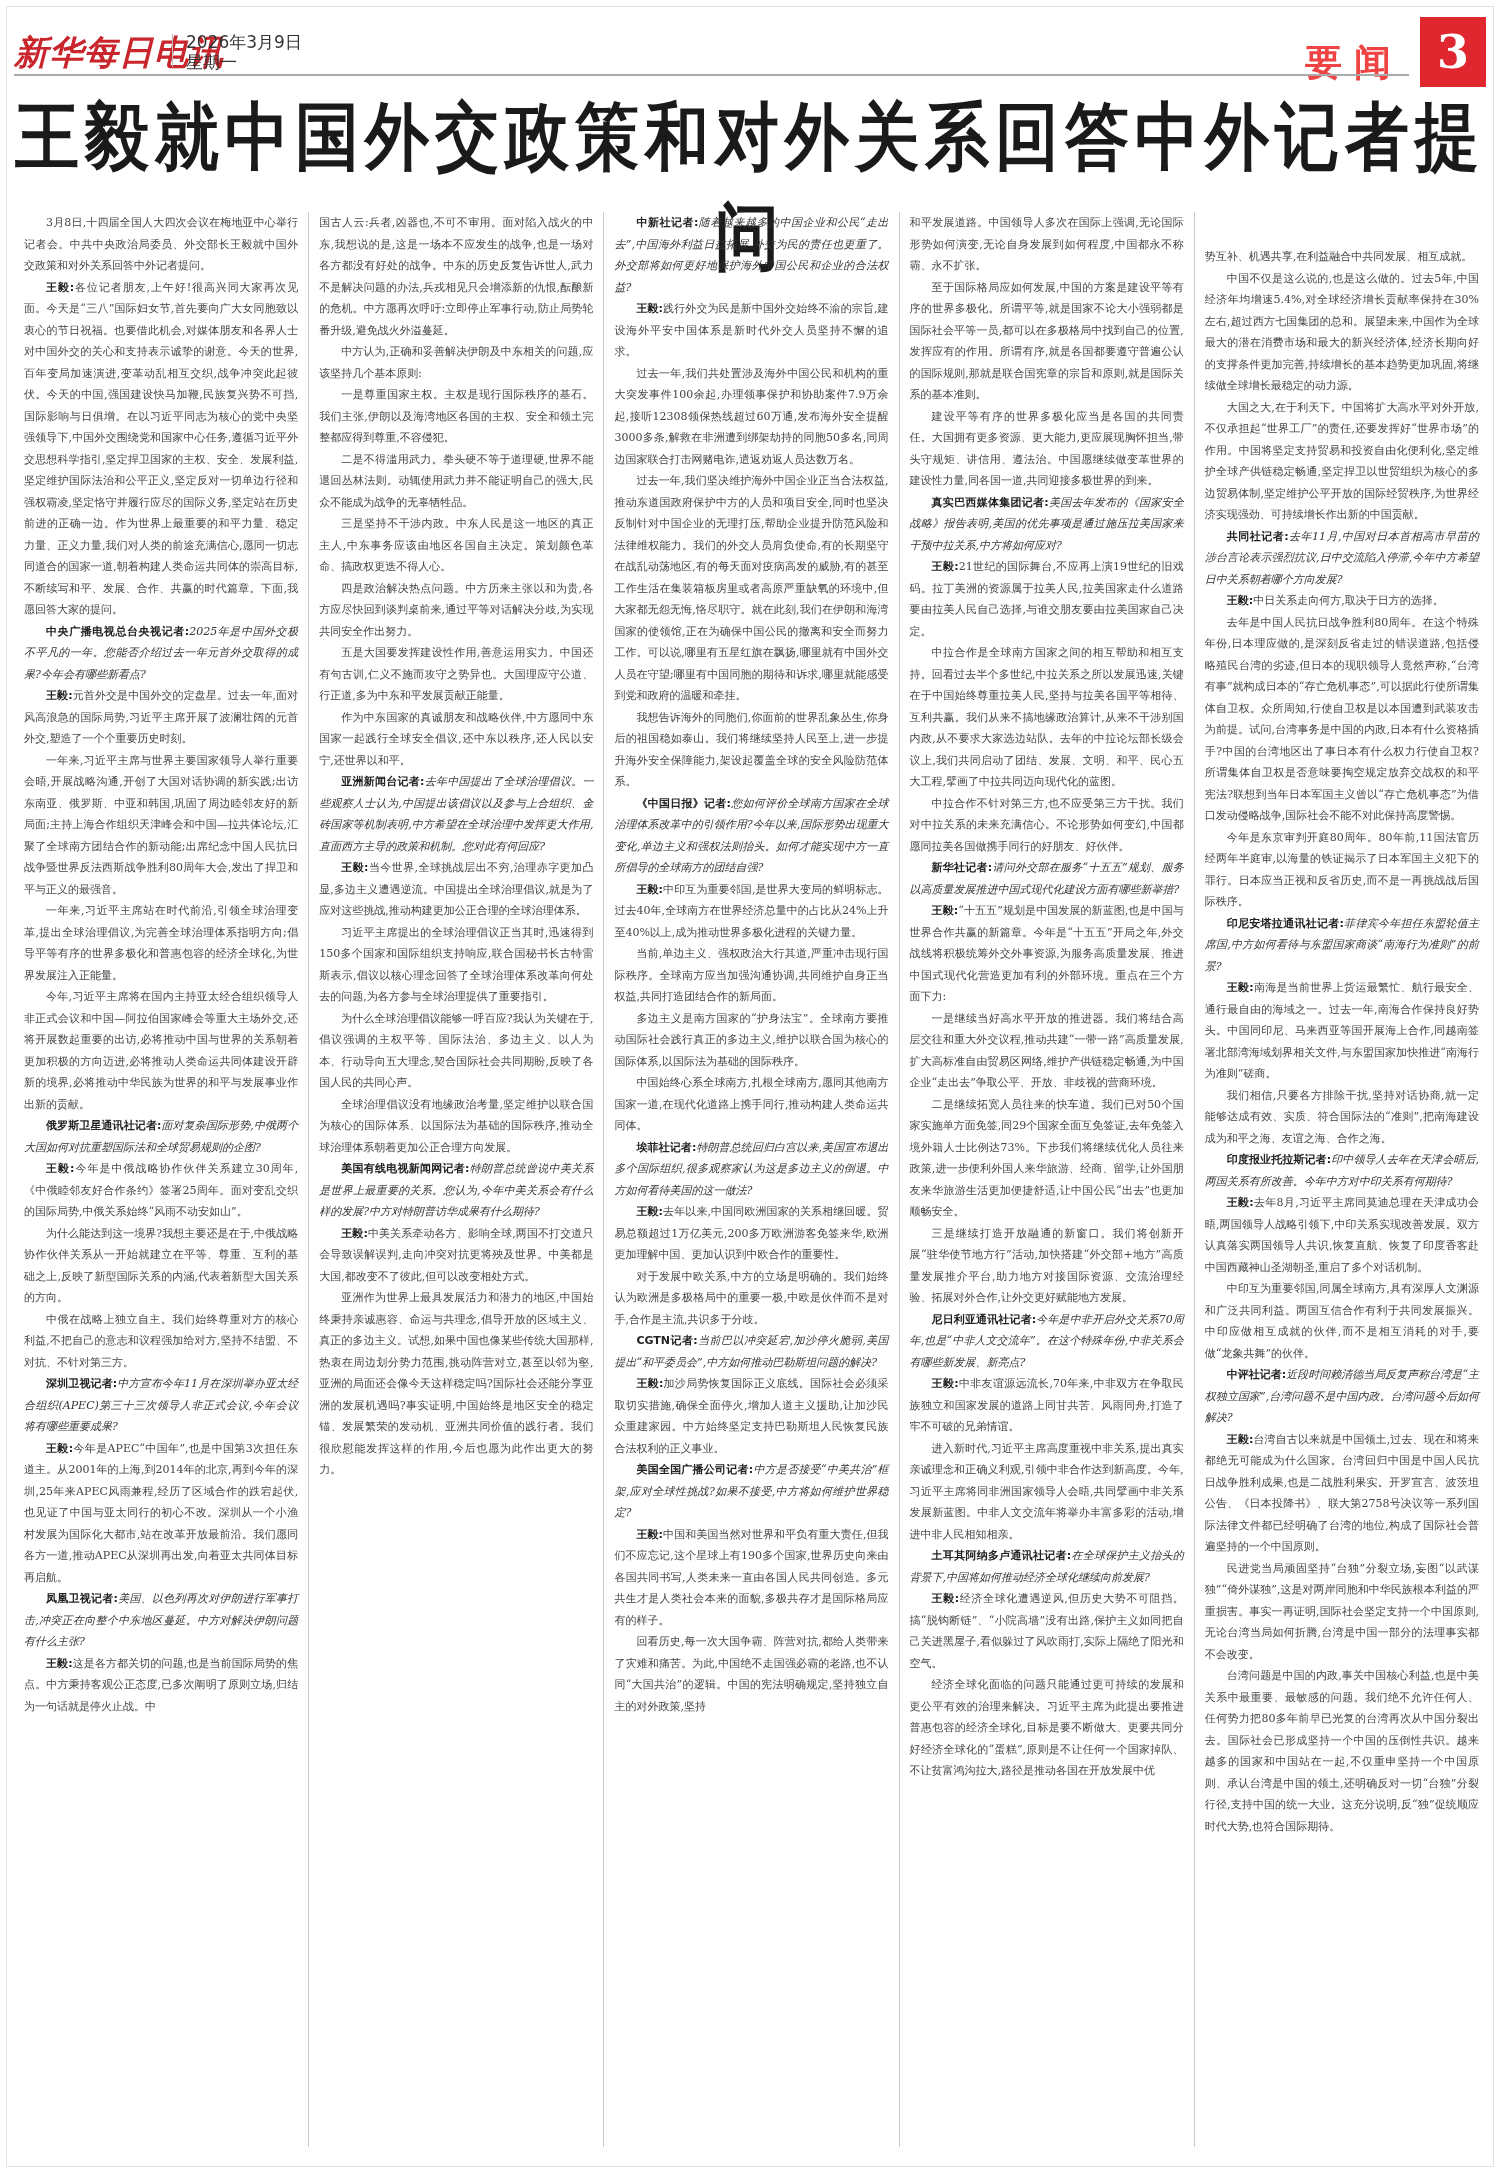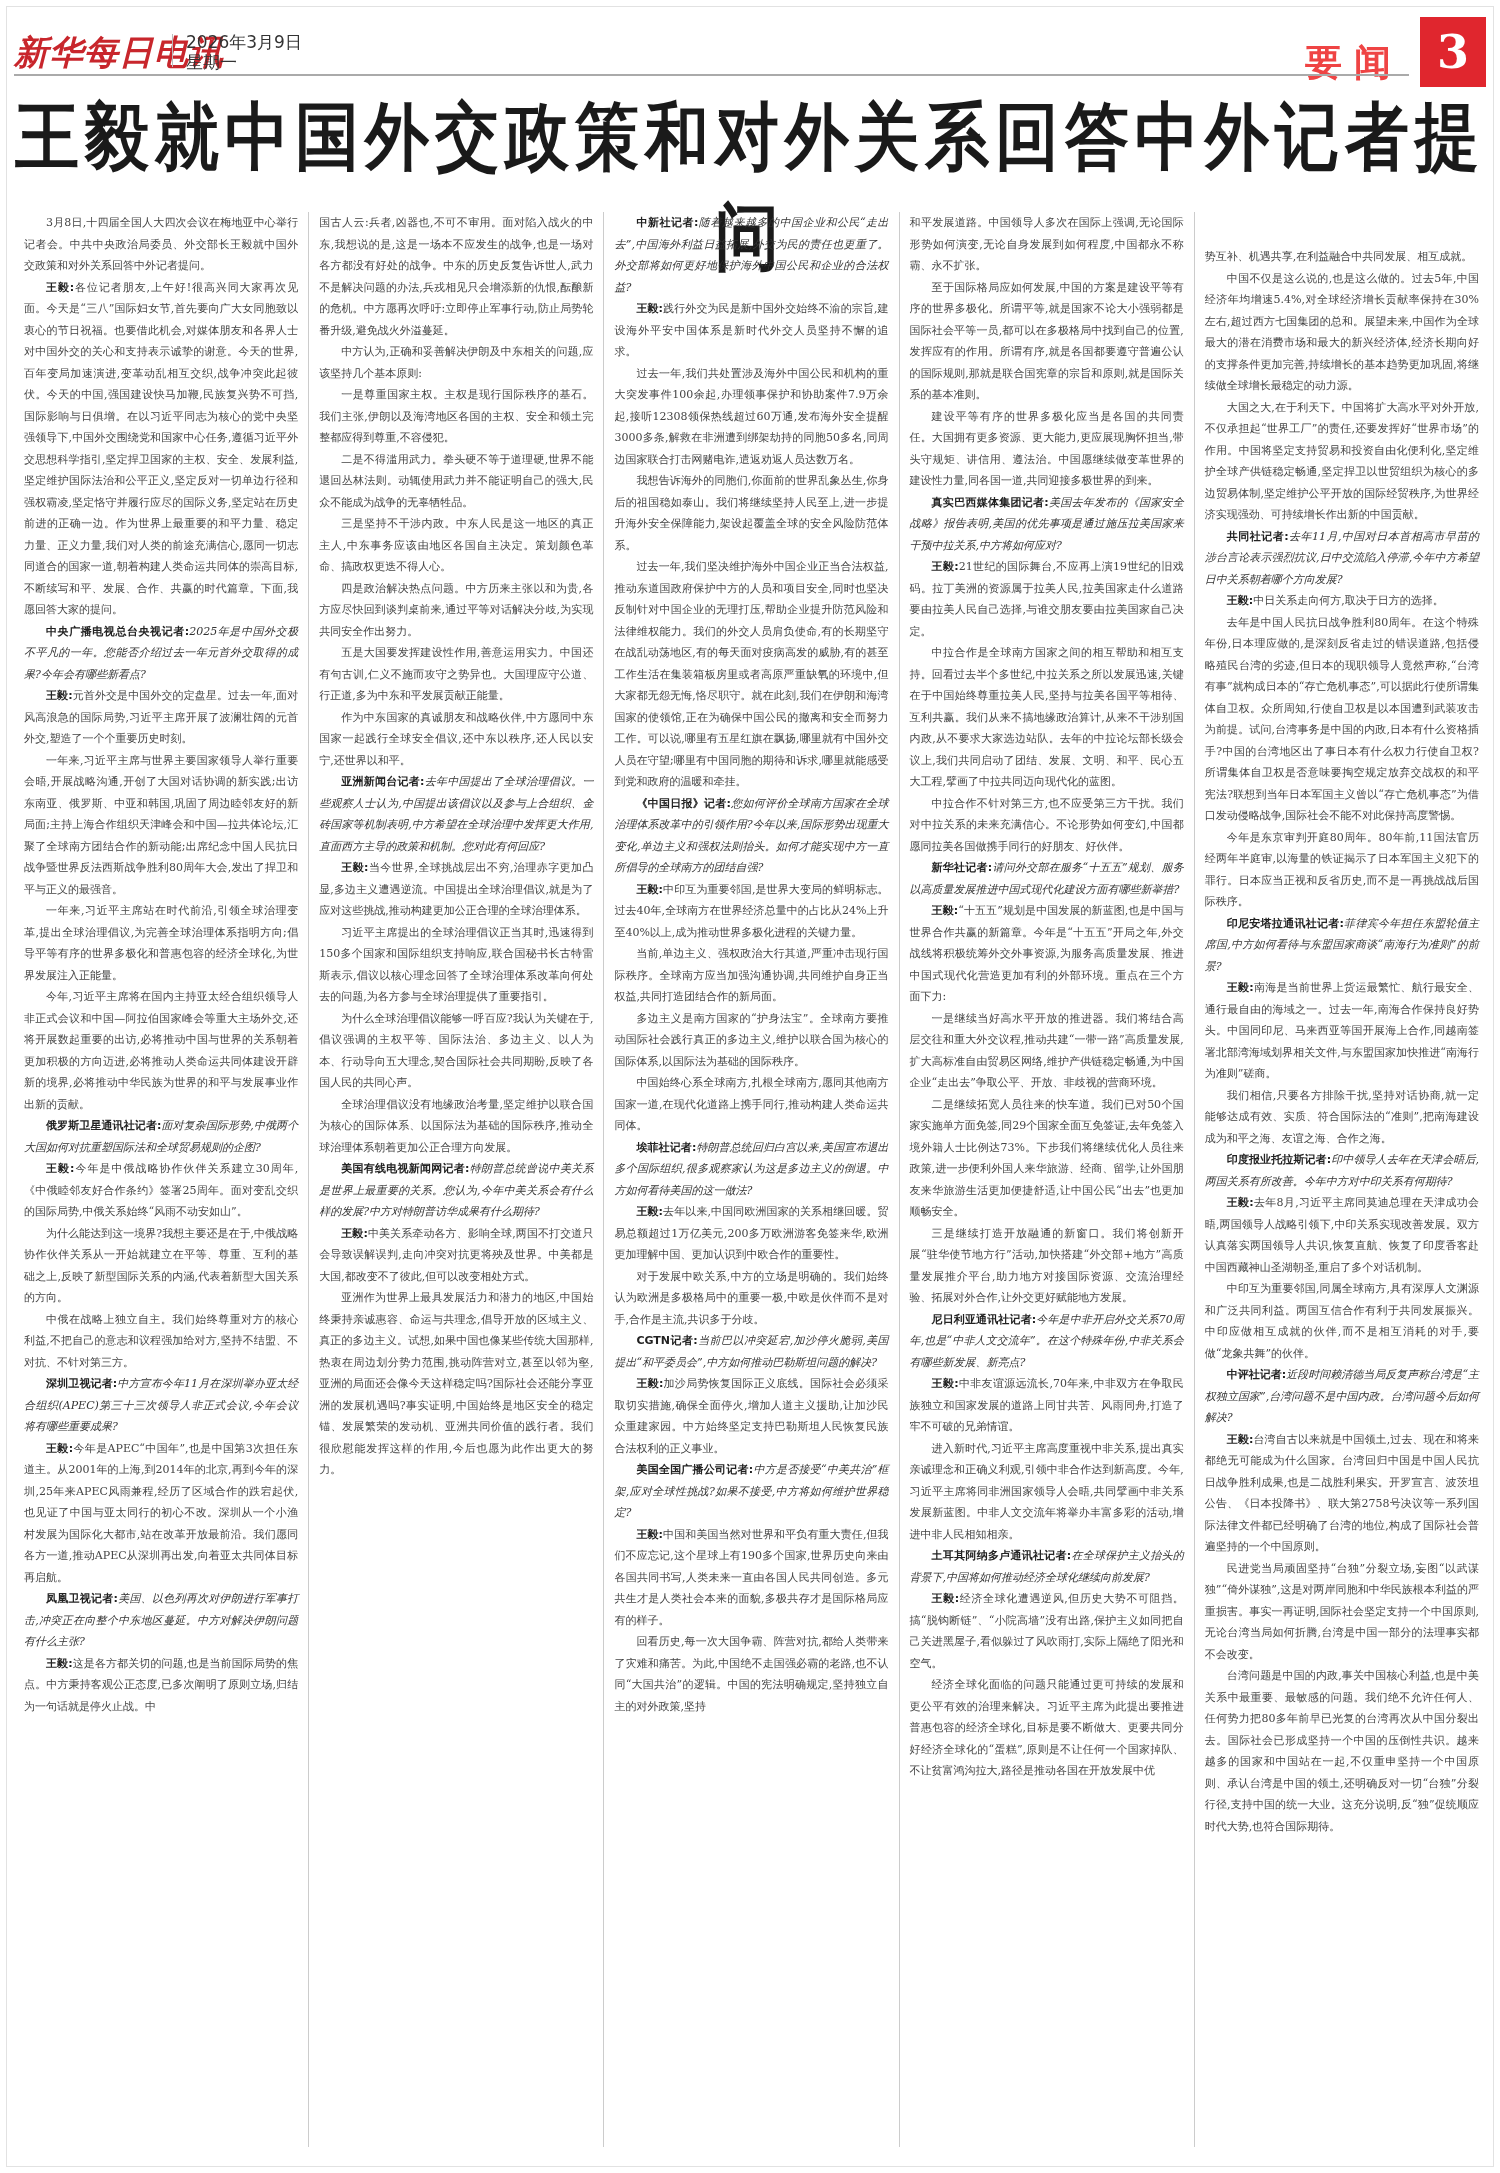--- a/index.html
+++ b/index.html
@@ -84,22 +84,22 @@
       <p><span>为什么全球治理倡议能够一呼百应?我认为关键在于,倡议强调的主权平等、国际法治、多边主义、以人为本、行动导向五大理念,契合国际社会共同期盼,反映了各国人民的共同心声。</span></p>
       <p><span>全球治理倡议没有地缘政治考量,坚定维护以联合国为核心的国际体系、以国际法为基础的国际秩序,推动全球治理体系朝着更加公正合理方向发展。</span></p>
       <p><span class="speaker">美国有线电视新闻网记者:</span><span class="question">特朗普总统曾说中美关系是世界上最重要的关系。您认为,今年中美关系会有什么样的发展?中方对特朗普访华成果有什么期待?</span></p>
       <p><span class="speaker">王毅:</span><span>中美关系牵动各方、影响全球,两国不打交道只会导致误解误判,走向冲突对抗更将殃及世界。中美都是大国,都改变不了彼此,但可以改变相处方式。</span></p>
       <p><span>亚洲作为世界上最具发展活力和潜力的地区,中国始终秉持亲诚惠容、命运与共理念,倡导开放的区域主义、真正的多边主义。试想,如果中国也像某些传统大国那样,热衷在周边划分势力范围,挑动阵营对立,甚至以邻为壑,亚洲的局面还会像今天这样稳定吗?国际社会还能分享亚洲的发展机遇吗?事实证明,中国始终是地区安全的稳定锚、发展繁荣的发动机、亚洲共同价值的践行者。我们很欣慰能发挥这样的作用,今后也愿为此作出更大的努力。</span></p>
     </div>
   <div class="col">
       <p><span class="speaker">中新社记者:</span><span class="question">随着越来越多的中国企业和公民“走出去”,中国海外利益日益拓展,外交为民的责任也更重了。外交部将如何更好地保护海外中国公民和企业的合法权益?</span></p>
       <p><span class="speaker">王毅:</span><span>践行外交为民是新中国外交始终不渝的宗旨,建设海外平安中国体系是新时代外交人员坚持不懈的追求。</span></p>
       <p><span>过去一年,我们共处置涉及海外中国公民和机构的重大突发事件100余起,办理领事保护和协助案件7.9万余起,接听12308领保热线超过60万通,发布海外安全提醒3000多条,解救在非洲遭到绑架劫持的同胞50多名,同周边国家联合打击网赌电诈,遣返劝返人员达数万名。</span></p>
+      <p><span>过去一年,我们坚决维护海外中国企业正当合法权益,推动东道国政府保护中方的人员和项目安全,同时也坚决反制针对中国企业的无理打压,帮助企业提升防范风险和法律维权能力。我们的外交人员肩负使命,有的长期坚守在战乱动荡地区,有的每天面对疫病高发的威胁,有的甚至工作生活在集装箱板房里或者高原严重缺氧的环境中,但大家都无怨无悔,恪尽职守。就在此刻,我们在伊朗和海湾国家的使领馆,正在为确保中国公民的撤离和安全而努力工作。可以说,哪里有五星红旗在飘扬,哪里就有中国外交人员在守望;哪里有中国同胞的期待和诉求,哪里就能感受到党和政府的温暖和牵挂。</span></p>
       <p><span>我想告诉海外的同胞们,你面前的世界乱象丛生,你身后的祖国稳如泰山。我们将继续坚持人民至上,进一步提升海外安全保障能力,架设起覆盖全球的安全风险防范体系。</span></p>
-      <p><span>过去一年,我们坚决维护海外中国企业正当合法权益,推动东道国政府保护中方的人员和项目安全,同时也坚决反制针对中国企业的无理打压,帮助企业提升防范风险和法律维权能力。我们的外交人员肩负使命,有的长期坚守在战乱动荡地区,有的每天面对疫病高发的威胁,有的甚至工作生活在集装箱板房里或者高原严重缺氧的环境中,但大家都无怨无悔,恪尽职守。就在此刻,我们在伊朗和海湾国家的使领馆,正在为确保中国公民的撤离和安全而努力工作。可以说,哪里有五星红旗在飘扬,哪里就有中国外交人员在守望;哪里有中国同胞的期待和诉求,哪里就能感受到党和政府的温暖和牵挂。</span></p>
       <p><span class="speaker">《中国日报》记者:</span><span class="question">您如何评价全球南方国家在全球治理体系改革中的引领作用?今年以来,国际形势出现重大变化,单边主义和强权法则抬头。如何才能实现中方一直所倡导的全球南方的团结自强?</span></p>
       <p><span class="speaker">王毅:</span><span>中印互为重要邻国,是世界大变局的鲜明标志。过去40年,全球南方在世界经济总量中的占比从24%上升至40%以上,成为推动世界多极化进程的关键力量。</span></p>
       <p><span>当前,单边主义、强权政治大行其道,严重冲击现行国际秩序。全球南方应当加强沟通协调,共同维护自身正当权益,共同打造团结合作的新局面。</span></p>
       <p><span>多边主义是南方国家的“护身法宝”。全球南方要推动国际社会践行真正的多边主义,维护以联合国为核心的国际体系,以国际法为基础的国际秩序。</span></p>
       <p><span>中国始终心系全球南方,扎根全球南方,愿同其他南方国家一道,在现代化道路上携手同行,推动构建人类命运共同体。</span></p>
       <p><span class="speaker">埃菲社记者:</span><span class="question">特朗普总统回归白宫以来,美国宣布退出多个国际组织,很多观察家认为这是多边主义的倒退。中方如何看待美国的这一做法?</span></p>
       <p><span class="speaker">王毅:</span><span>去年以来,中国同欧洲国家的关系相继回暖。贸易总额超过1万亿美元,200多万欧洲游客免签来华,欧洲更加理解中国、更加认识到中欧合作的重要性。</span></p>
       <p><span>对于发展中欧关系,中方的立场是明确的。我们始终认为欧洲是多极格局中的重要一极,中欧是伙伴而不是对手,合作是主流,共识多于分歧。</span></p>
       <p><span class="speaker">CGTN记者:</span><span class="question">当前巴以冲突延宕,加沙停火脆弱,美国提出“和平委员会”,中方如何推动巴勒斯坦问题的解决?</span></p>
       <p><span class="speaker">王毅:</span><span>加沙局势恢复国际正义底线。国际社会必须采取切实措施,确保全面停火,增加人道主义援助,让加沙民众重建家园。中方始终坚定支持巴勒斯坦人民恢复民族合法权利的正义事业。</span></p>

